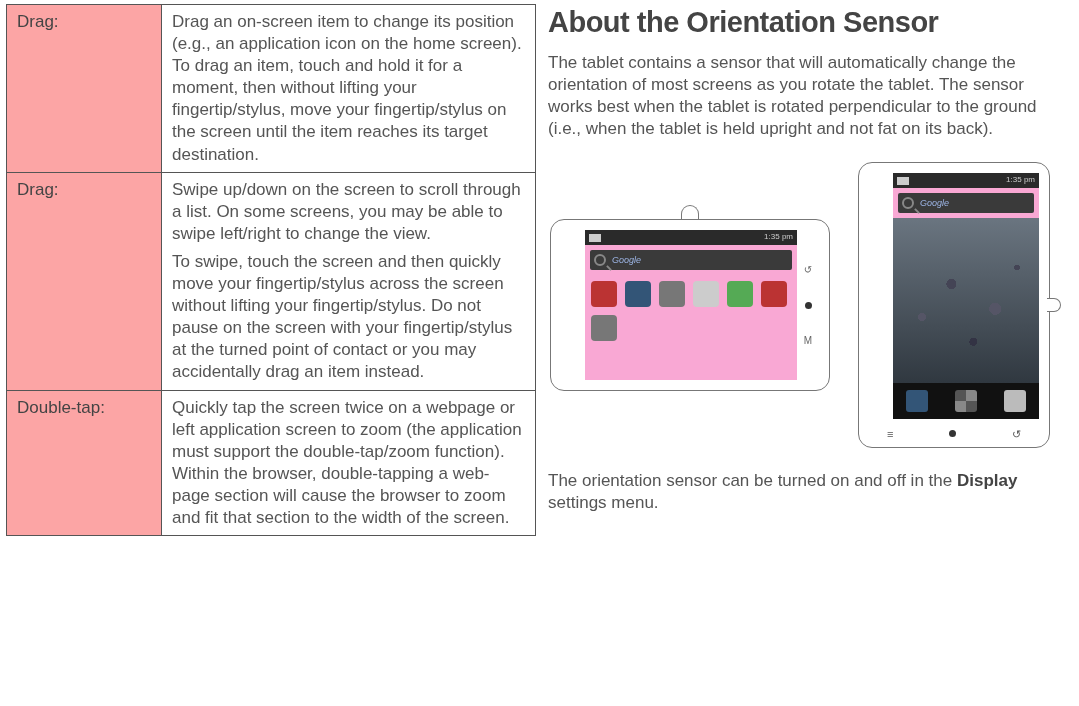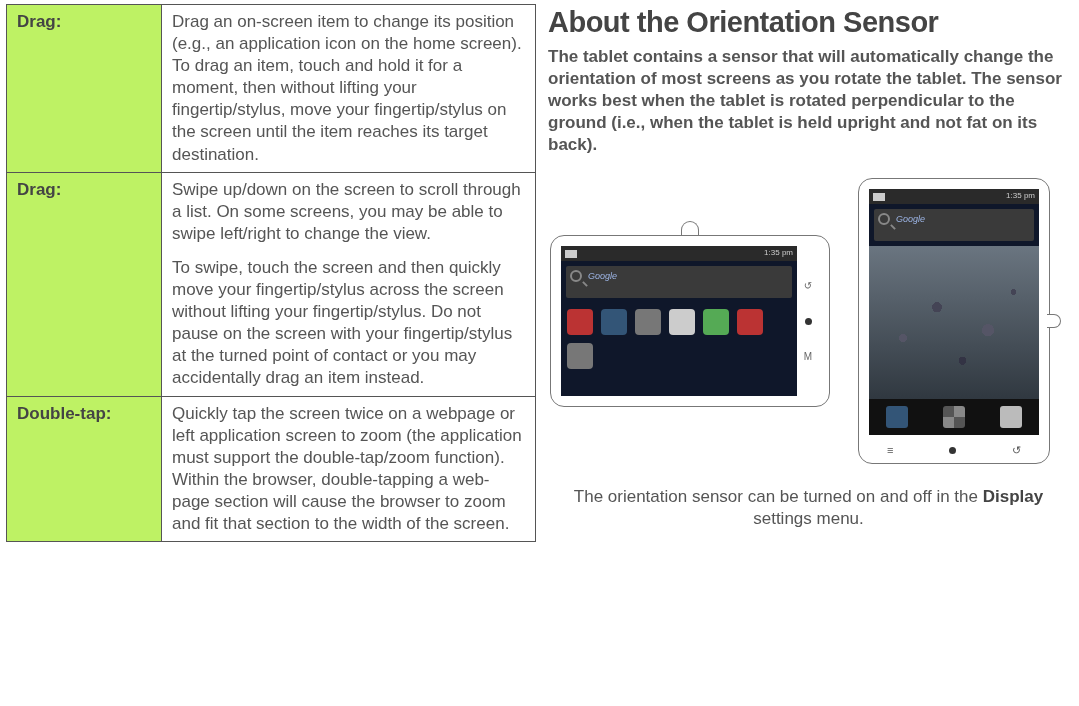--- a/index.html
+++ b/index.html
@@ -18,35 +18,35 @@
   .left-col { width: 530px; flex: 0 0 530px; }
   .right-col { flex: 1; padding-right: 4px; }
   table { border-collapse: collapse; width: 100%; }
   td {
     border: 1px solid #555;
     padding: 6px 10px;
     vertical-align: top;
   }
   td.term {
     width: 155px;
-    background: #bef264;
-    font-weight: bold;
+    background: #fca5a5;
+    font-weight: normal;
     color: #444;
   }
-  td.def p { margin-bottom: 12px; }
+  td.def p { margin-bottom: 6px; }
   td.def p:last-child { margin-bottom: 0; }
   h2 {
     font-size: 29px;
     font-weight: bold;
     color: #444;
-    margin-bottom: 4px;
+    margin-bottom: 10px;
     letter-spacing: -0.5px;
   }
-  .intro { margin-bottom: 18px; font-weight: bold; }
-  .outro { margin-top: 18px; text-align: center; }
+  .intro { margin-bottom: 18px; }
+  .outro { margin-top: 18px; }
   .outro b { font-weight: bold; color: #444; }
   .devices {
     display: flex;
     align-items: center;
     gap: 28px;
     padding: 4px 2px;
   }
   .landscape-wrap { position: relative; }
   .portrait-wrap { position: relative; }
   .dev {
@@ -55,37 +55,38 @@
     border-radius: 14px;
     position: relative;
   }
   .landscape {
     width: 280px;
     height: 172px;
     padding: 10px 10px 10px 10px;
     display: flex;
   }
   .screen {
-    background: #0f172a;
+    background: #f9a8d4;
     flex: 1;
+    margin-left: 24px;
   }
   .ls-screen { height: 100%; }
   .topbar {
     height: 15px;
     background: #2a2a2a;
     display: flex;
     justify-content: space-between;
     align-items: center;
     padding: 0 4px;
   }
   .sig { width: 12px; height: 8px; background: #ccc; }
   .time { color: #ccc; font-size: 8px; }
   .searchrow {
     background: #3a3a3a;
-    height: 32px;
+    height: 20px;
     margin: 5px 5px;
     border-radius: 2px;
     position: relative;
   }
   .mag {
     position: absolute; left: 4px; top: 4px;
     width: 12px; height: 12px;
     border: 2px solid #888; border-radius: 50%;
   }
   .mag::after {

